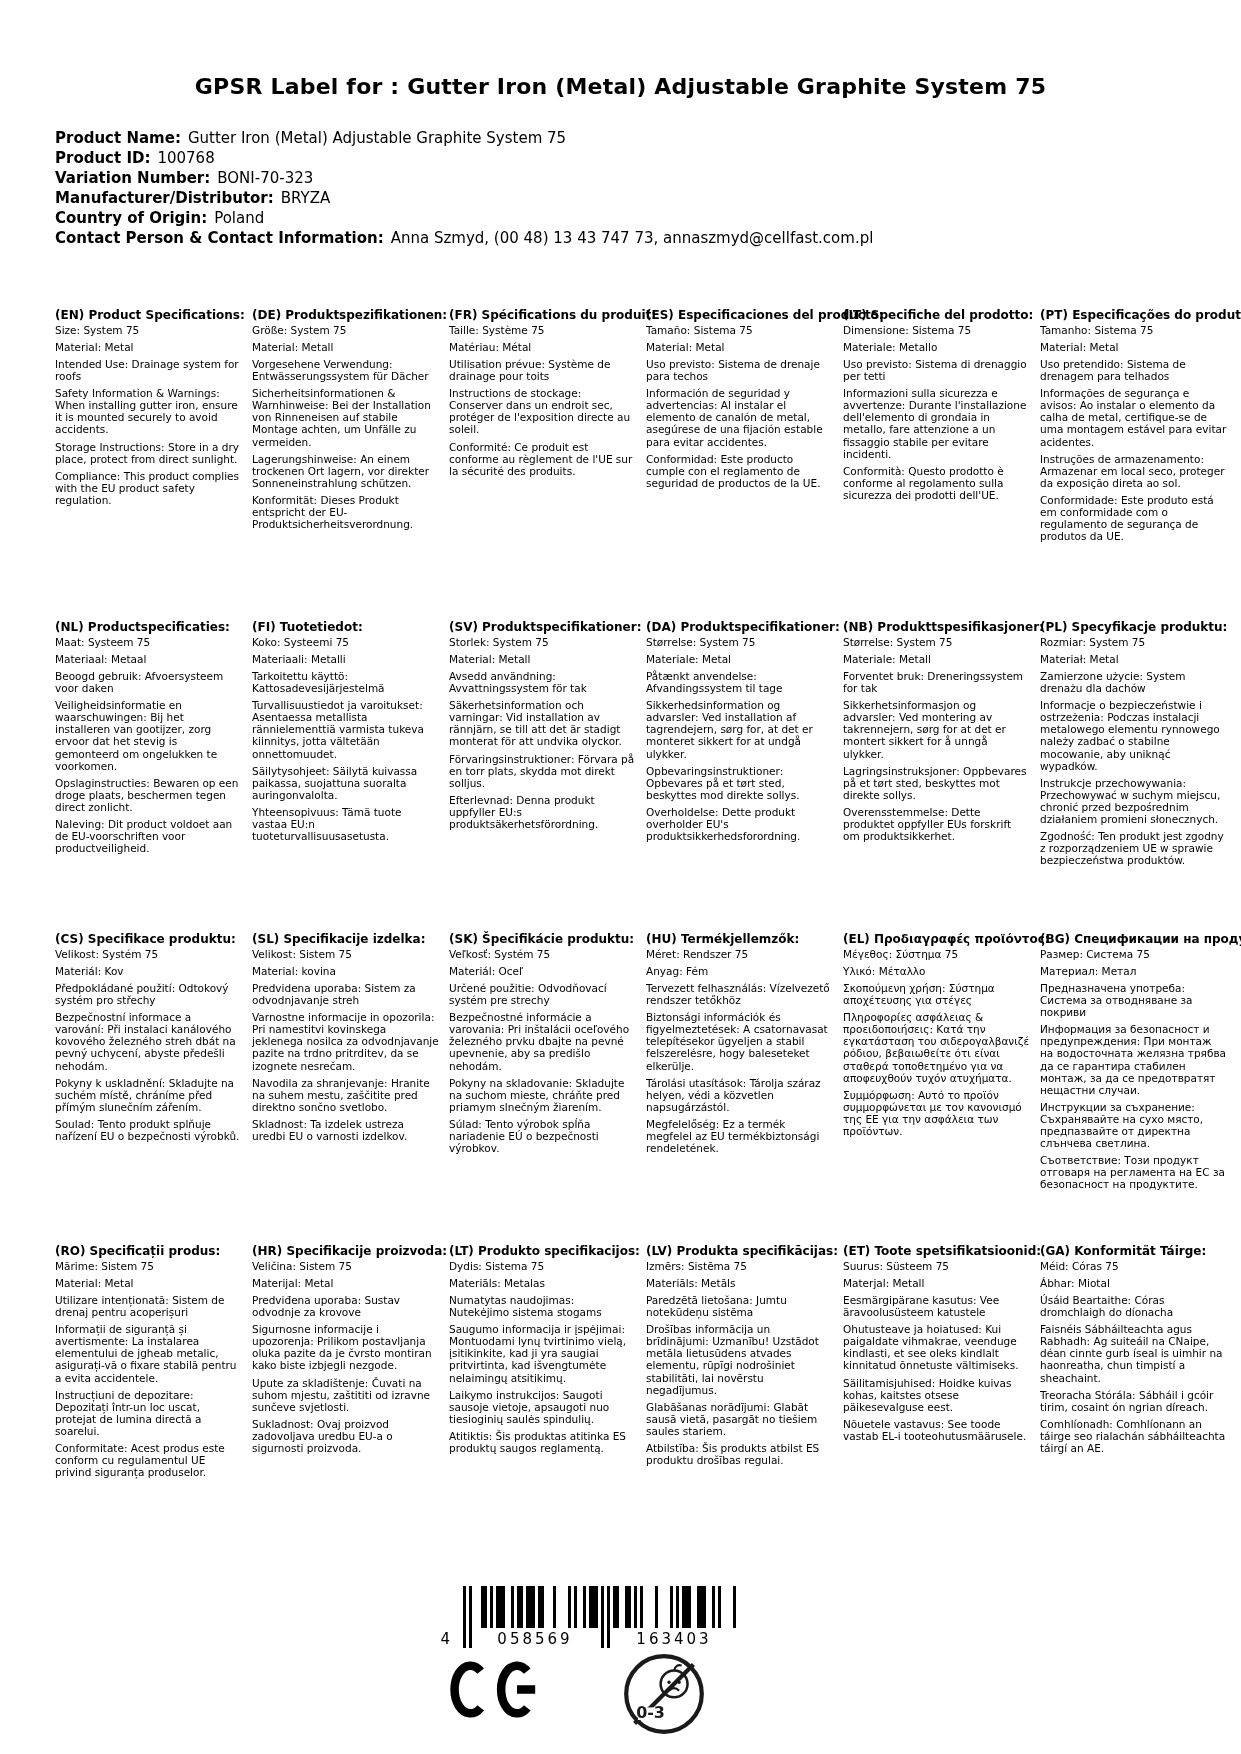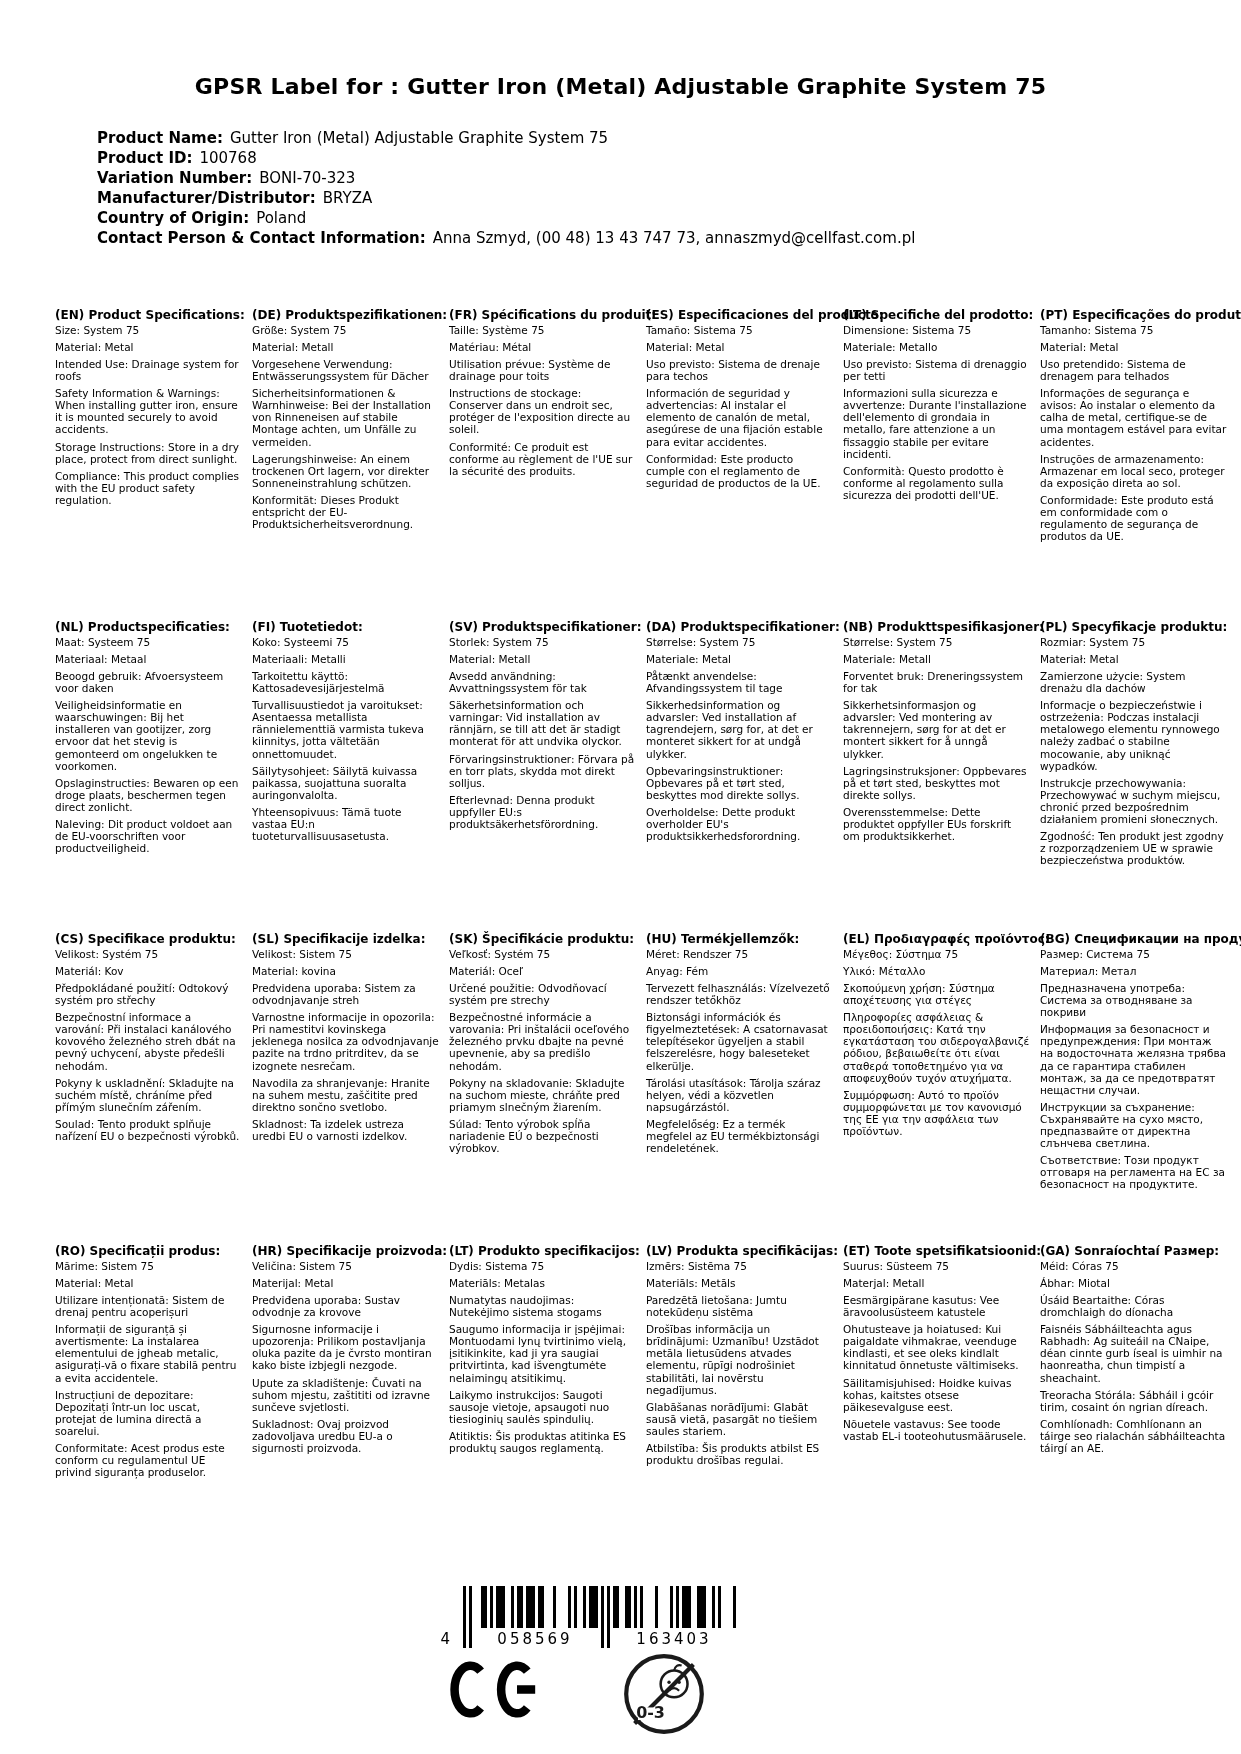--- a/index.html
+++ b/index.html
@@ -2,21 +2,21 @@
 <html><head>
 <meta charset="utf-8">
 <style>
   html,body{margin:0;padding:0;background:#ffffff;}
   .page{position:relative;width:1241px;height:1754px;background:#fff;color:#000;
         font-family:"DejaVu Sans","Liberation Sans",sans-serif;overflow:hidden;}
   .doc-title{position:absolute;top:74px;left:0;width:100%;margin:0;text-align:center;
              font-size:22px;font-weight:bold;letter-spacing:0.2px;}
   .product-info{position:absolute;left:55px;top:128px;}
   .pi-row{font-size:15px;line-height:20px;white-space:nowrap;}
-  .pi-label{font-weight:bold;margin-right:7px;margin-left:42px;}
+  .pi-label{font-weight:bold;margin-right:7px;}
   .lang-grid{position:absolute;left:55px;top:308px;display:grid;
              grid-template-columns:repeat(6,187px);column-gap:10px;grid-auto-rows:312px;}
   .lang-cell{overflow:visible;}
   .lang-cell h3{font-size:12px;font-weight:bold;margin:0 0 2px 0;white-space:nowrap;}
   .lang-cell p{font-size:10.5px;line-height:1.15;margin:0 0 5px 0;overflow-wrap:break-word;}
   .barcode{position:absolute;left:437px;top:1586px;}
   .barcode svg rect{fill:#000;}
   .bc-num{font-family:"DejaVu Sans","Liberation Sans",sans-serif;font-size:15px;
           letter-spacing:3px;fill:#000;}
   .ce-mark{position:absolute;left:450px;top:1661px;}
@@ -238,21 +238,21 @@
       <div class="lang-cell">
         <h3>(ET) Toote spetsifikatsioonid:</h3>
         <p>Suurus: Süsteem 75</p>
         <p>Materjal: Metall</p>
         <p>Eesmärgipärane kasutus: Vee äravoolusüsteem katustele</p>
         <p>Ohutusteave ja hoiatused: Kui paigaldate vihmakrae, veenduge kindlasti, et see oleks kindlalt kinnitatud õnnetuste vältimiseks.</p>
         <p>Säilitamisjuhised: Hoidke kuivas kohas, kaitstes otsese päikesevalguse eest.</p>
         <p>Nõuetele vastavus: See toode vastab EL-i tooteohutusmäärusele.</p>
       </div>
       <div class="lang-cell">
-        <h3>(GA) Sonraíochtaí Размер:</h3>
+        <h3>(GA) Konformität Táirge:</h3>
         <p>Méid: Córas 75</p>
         <p>Ábhar: Miotal</p>
         <p>Úsáid Beartaithe: Córas dromchlaigh do díonacha</p>
         <p>Faisnéis Sábháilteachta agus Rabhadh: Ag suiteáil na CNaipe, déan cinnte gurb íseal is uimhir na haonreatha, chun timpistí a sheachaint.</p>
         <p>Treoracha Stórála: Sábháil i gcóir tirim, cosaint ón ngrian díreach.</p>
         <p>Comhlíonadh: Comhlíonann an táirge seo rialachán sábháilteachta táirgí an AE.</p>
       </div>
     </div>
 
   <div class="barcode">

